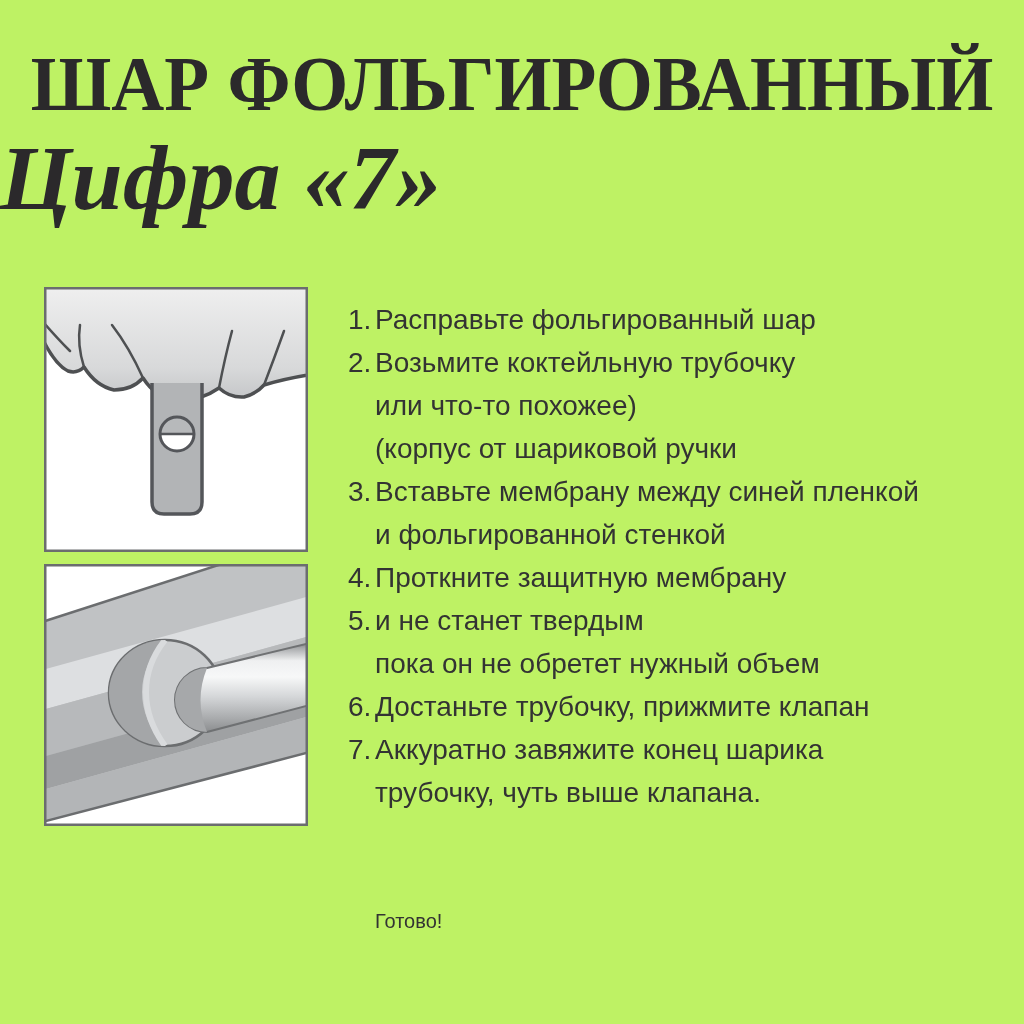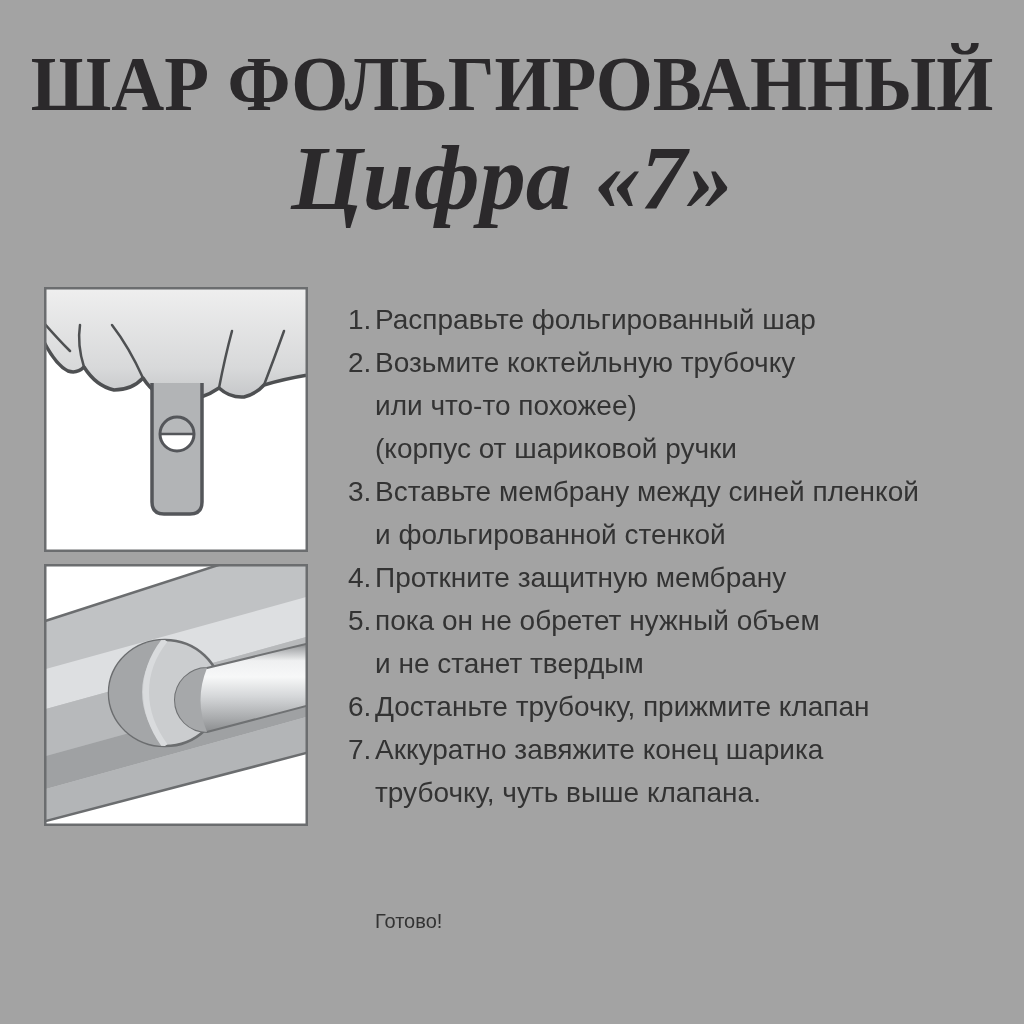--- a/index.html
+++ b/index.html
@@ -1,21 +1,21 @@
 <!DOCTYPE html>
 <html><head>
 <meta charset="utf-8">
 <style>
   html,body{margin:0;padding:0;background:#fff;}
-  .page{position:relative;width:1024px;height:1024px;background:#a3a3a3;overflow:hidden;
+  .page{position:relative;width:1024px;height:1024px;background:#bef264;overflow:hidden;
         font-family:"Liberation Sans",sans-serif;}
   .title{position:absolute;left:0;right:0;top:45px;text-align:center;white-space:nowrap;
          font-family:"Liberation Serif",serif;font-weight:bold;font-size:78px;line-height:1;
          color:#2b292b;transform:scaleX(0.94);}
-  .subtitle{position:absolute;left:0;right:0;top:132px;text-align:center;white-space:nowrap;
+  .subtitle{position:absolute;left:0;right:0;top:132px;white-space:nowrap;
          font-family:"Liberation Serif",serif;font-weight:bold;font-style:italic;font-size:92px;
          line-height:1;color:#2b292b;}
   .figure{position:absolute;left:44px;}
   .figure.f1{top:287px;width:264px;height:265px;}
   .figure.f2{top:564px;width:264px;height:262px;}
   .figure svg{display:block;}
   .list{position:absolute;left:348px;top:298px;font-size:28px;line-height:43px;color:#333333;}
   .line{position:relative;padding-left:27px;white-space:nowrap;}
   .num{position:absolute;left:0;top:0;}
   .done{position:absolute;left:375px;top:900px;font-size:20px;line-height:43px;color:#333333;}
@@ -96,22 +96,22 @@
 
   <div class="list">
       <div class="line"><span class="num">1.</span><span>Расправьте фольгированный шар</span></div>
       <div class="line"><span class="num">2.</span><span>Возьмите коктейльную трубочку</span></div>
       <div class="line"><span class="num"></span><span>или что-то похожее)</span></div>
       <div class="line"><span class="num"></span><span>(корпус от шариковой ручки</span></div>
       <div class="line"><span class="num">3.</span><span>Вставьте мембрану между синей пленкой</span></div>
       <div class="line"><span class="num"></span><span>и фольгированной стенкой</span></div>
       <div class="line"><span class="num">4.</span><span>Проткните защитную мембрану</span></div>
       <div class="line"><span class="num">5.</span></div>
+      <div class="line"><span class="num"></span><span>и не станет твердым</span></div>
       <div class="line"><span class="num"></span><span>пока он не обретет нужный объем</span></div>
-      <div class="line"><span class="num"></span><span>и не станет твердым</span></div>
       <div class="line"><span class="num">6.</span><span>Достаньте трубочку, прижмите клапан</span></div>
       <div class="line"><span class="num">7.</span><span>Аккуратно завяжите конец шарика</span></div>
       <div class="line"><span class="num"></span><span>трубочку, чуть выше клапана.</span></div>
     </div>
 
   <div class="done">Готово!</div>
 
 </div>
 
 </body></html>

